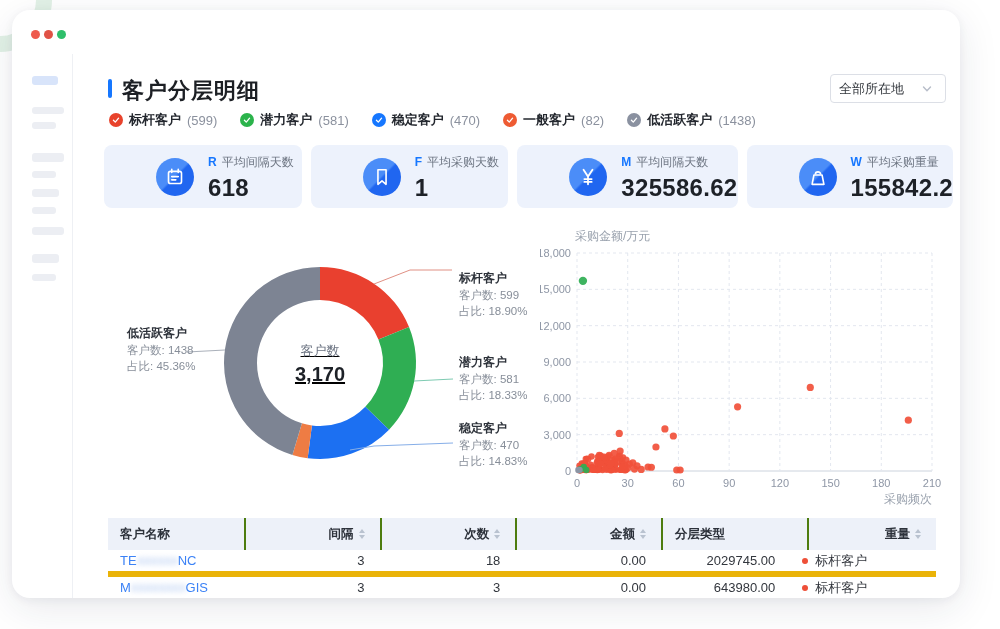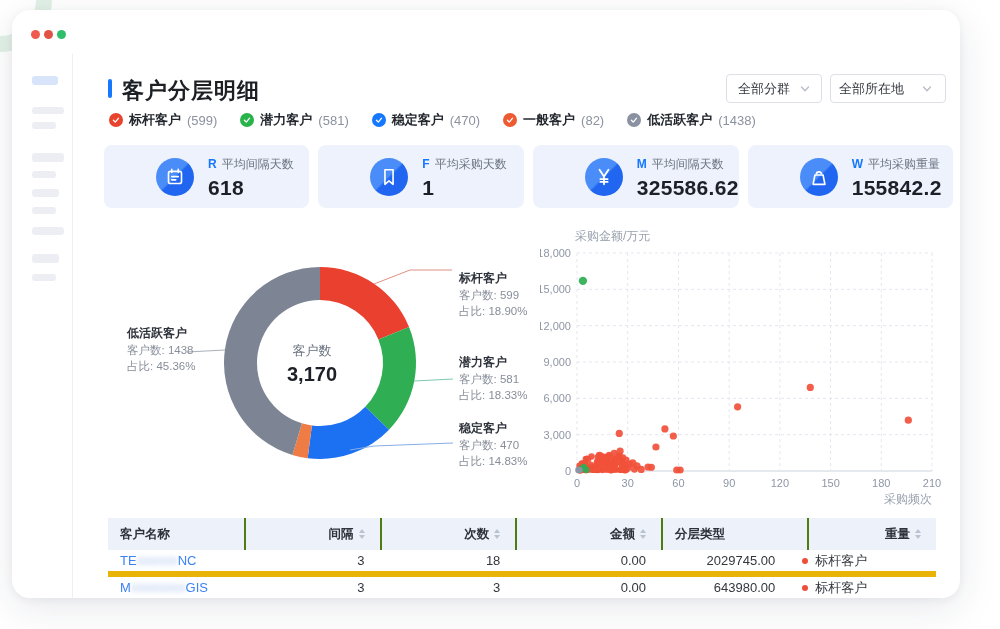--- a/index.html
+++ b/index.html
@@ -39,27 +39,27 @@
   .leg-count { font-size:13px; color:#8b919e; }
 
   
   .cards { position:absolute; left:92px; top:135px; right:7px; height:63px; display:flex; gap:9px; }
   .card { flex:1; background:#edf2fc; border-radius:8px; display:flex; align-items:center; padding-left:52px; gap:14px; }
   .card-ic { width:38px; height:38px; border-radius:50%; flex:0 0 38px;
     background:linear-gradient(135deg,#4b8df8 48%,#2066f0 52%); display:flex; align-items:center; justify-content:center; }
   .card-ic svg { width:26px; height:26px; }
   .card-letter { font-size:12px; font-weight:700; color:#1677ff; margin-right:5px; }
   .card-label { font-size:12px; color:#6d7582; }
-  .card-value { font-size:21px; font-weight:700; color:#1d2127; margin-top:3px; letter-spacing:.3px; }
+  .card-value { font-size:24px; font-weight:700; color:#1d2127; margin-top:3px; letter-spacing:.3px; }
 
   
   .chart-svg { position:absolute; }
   #donut-svg { left:88px; top:230px; }
   #scatter-svg { left:528px; top:215px; }
-  .donut-center { position:absolute; left:240px; top:332px; width:120px; text-align:center; }
+  .donut-center { position:absolute; left:248px; top:332px; width:120px; text-align:center;text-decoration:underline; }
   .donut-center .c1 { font-size:13px; color:#6a7280; }
   .donut-center .c2 { font-size:20px; font-weight:700; color:#1d2127; margin-top:3px; }
   .donut-label { position:absolute; width:110px; line-height:16px; }
   .donut-label .nm { font-size:12px; font-weight:700; color:#2e333b; margin-bottom:1px; }
   .donut-label .dt { font-size:11.5px; color:#878e99; }
 
   
   .table { position:absolute; left:96px; top:508px; width:828px; }
   .t-head { display:flex; height:32px; }
   .t-hcell { background:#edf1f9; display:flex; align-items:center; font-size:12.5px; font-weight:700; color:#2c313a; }
@@ -99,26 +99,20 @@
       <div class="sidebar-bar" style="left: 20px; top: 197px; width: 24px; height: 7px; background: rgb(236, 238, 243);"></div>
       <div class="sidebar-bar" style="left: 20px; top: 217px; width: 32px; height: 8px; background: rgb(236, 238, 243);"></div>
       <div class="sidebar-bar" style="left: 20px; top: 244px; width: 27px; height: 9px; background: rgb(236, 238, 243);"></div>
       <div class="sidebar-bar" style="left: 20px; top: 264px; width: 24px; height: 7px; background: rgb(236, 238, 243);"></div>
     </nav>
 
   <div class="page-header">
     <span class="accent" style="background: rgb(22, 119, 255);"></span>
     <h1 class="page-title">客户分层明细</h1>
     <div class="filters">
-      <button class="filter-btn">
-        <span>全部分群</span>
-        <svg viewBox="0 0 10 10">
-            <path d="M1.5 3 5 6.8 8.5 3" fill="none" stroke="#b7bdc9" stroke-width="1.4" stroke-linecap="round"></path>
-          </svg>
-      </button>
       <button class="filter-btn" style="padding-right:13px;padding-left:8px;">
         <span style="margin-right:8px;">全部所在地</span>
         <svg viewBox="0 0 10 10">
             <path d="M1.5 3 5 6.8 8.5 3" fill="none" stroke="#b7bdc9" stroke-width="1.4" stroke-linecap="round"></path>
           </svg>
       </button>
     </div>
   </div>
 
   <div class="legend" id="legend">

